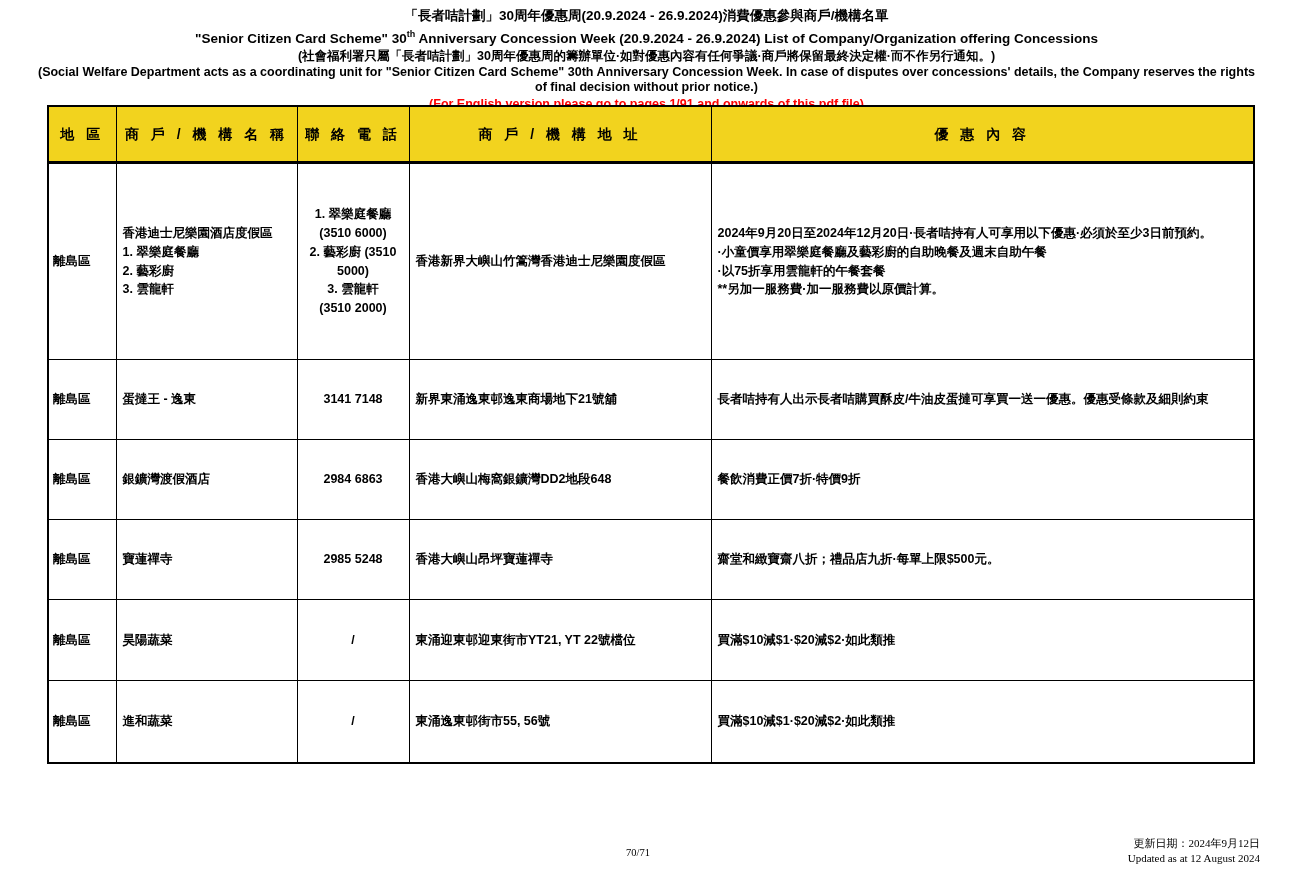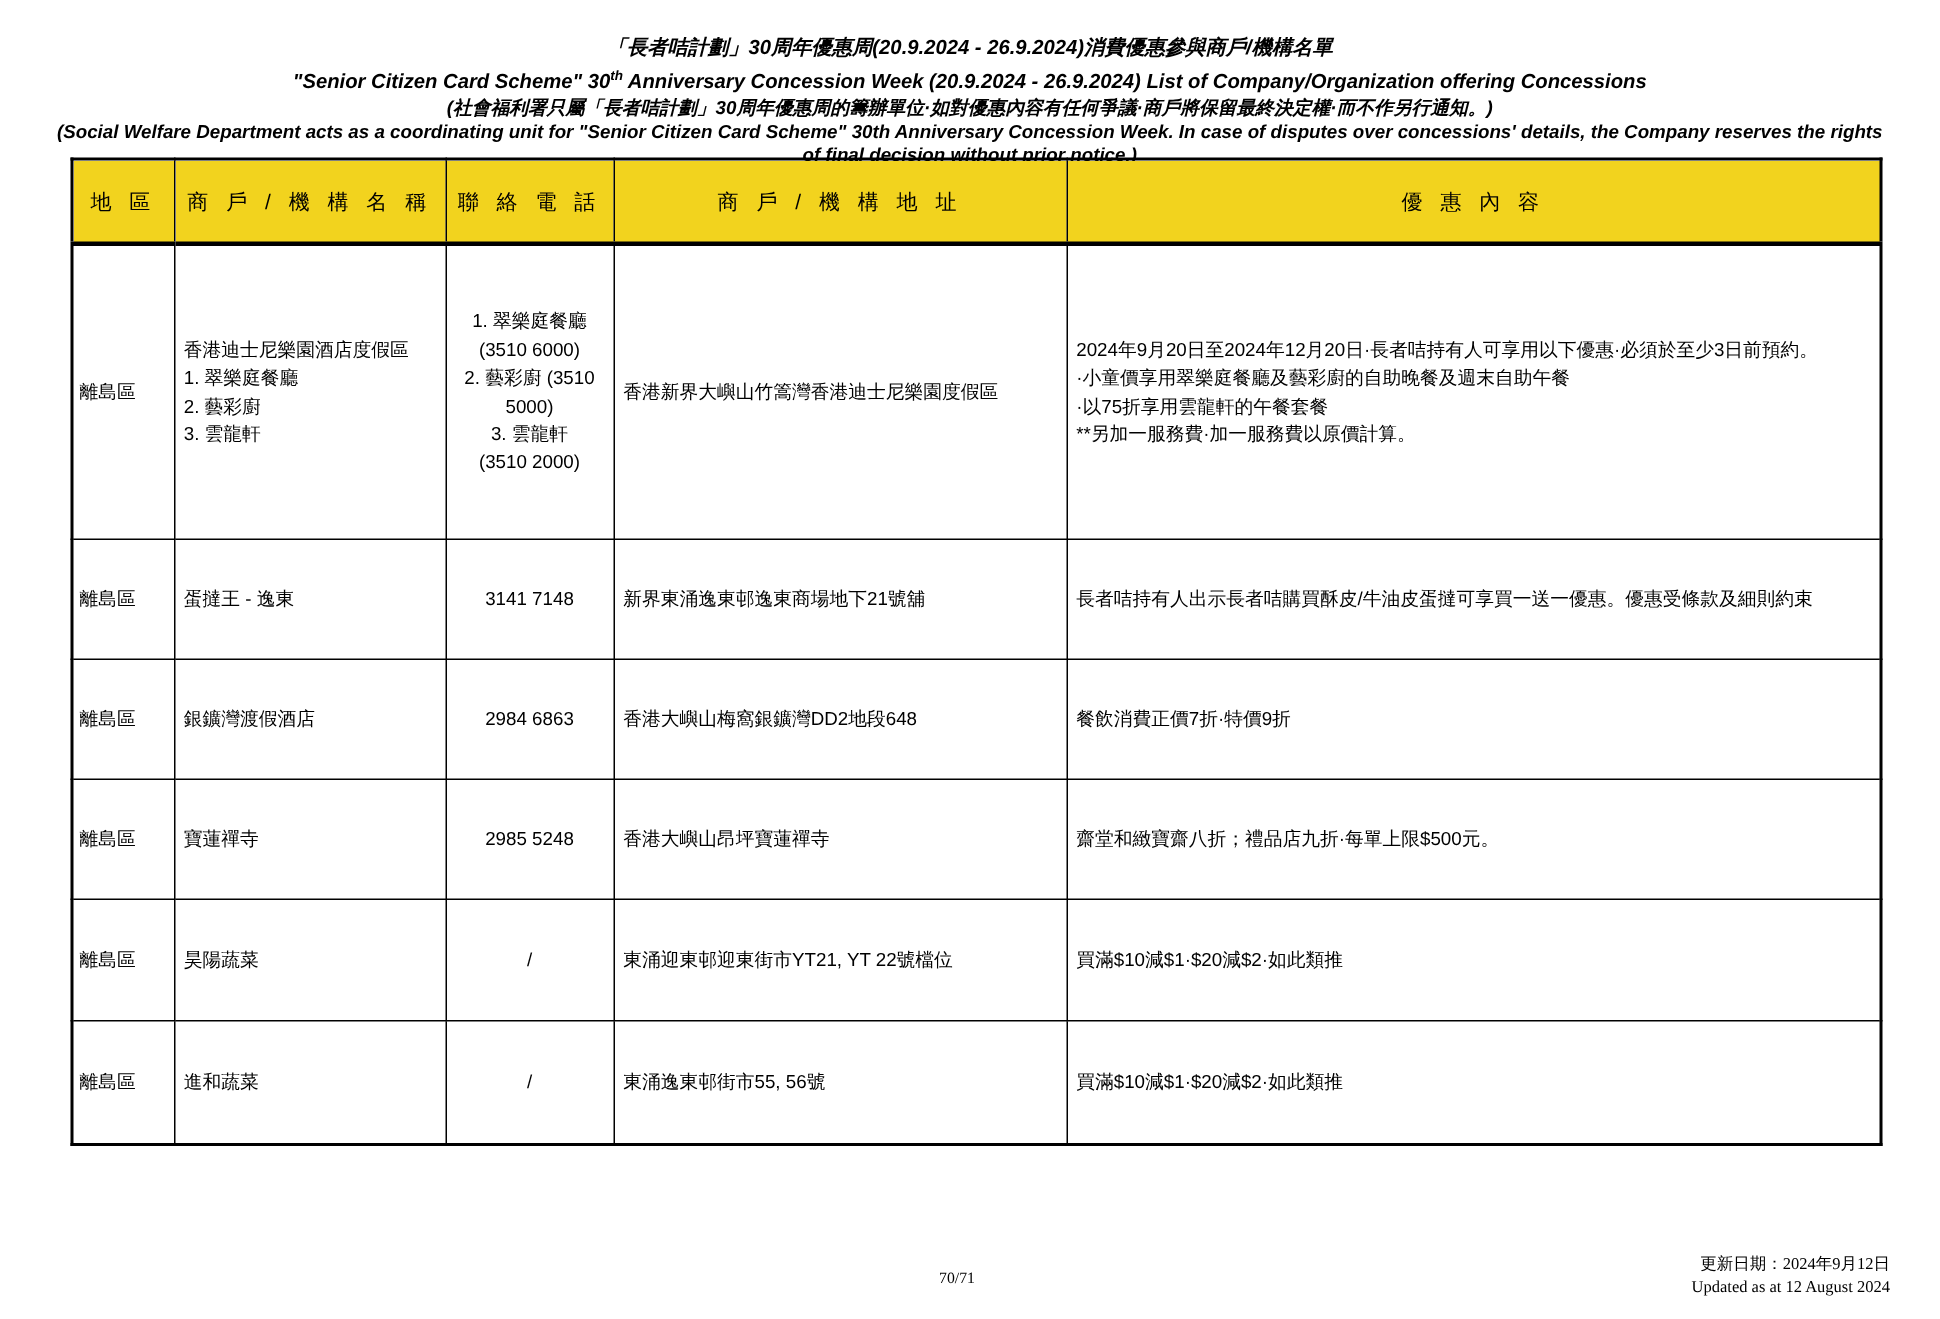--- a/index.html
+++ b/index.html
@@ -6,39 +6,39 @@
   .page {
     position:relative;
     width:1293px; height:879px;
     background:#ffffff;
     color:#000;
     font-family:"Liberation Sans", sans-serif;
     overflow:hidden;
   }
 
   
-  .doc-header { padding-top:22px; text-align:center; font-weight:bold;font-style:italic; }
+  .doc-header { padding-top:6px; text-align:center; font-weight:bold; }
   .title-zh  { font-size:13.5px; line-height:19px; }
   .title-en  { font-size:13.5px; line-height:18px; }
   .title-en sup { font-size:9px; }
   .note-zh   { font-size:12.5px; line-height:17px; }
   .note-en   { font-size:12.5px; line-height:15.5px; white-space:pre-line; }
   .note-red  { font-size:12.5px; line-height:17px; color:#ff0000; }
 
   
   table.concessions {
     position:absolute; left:47px; top:105px;
     width:1206px;
     border-collapse:collapse;
     table-layout:fixed;
     border:2.5px solid #000;
   }
   .concessions th, .concessions td {
     border:1.5px solid #000;
-    font-weight:normal;
+    font-weight:bold;
     font-size:12.5px;
     line-height:1.5;
     padding:2px 6px;
     vertical-align:middle;
     overflow:hidden;
   }
   .concessions thead th {
     background:#F2D31E;
     height:50px;
     font-size:14px;
@@ -79,20 +79,21 @@
 <body>
 
 <div class="page">
 
   <div class="doc-header">
     <div class="title-zh">「長者咭計劃」30周年優惠周(20.9.2024 - 26.9.2024)消費優惠參與商戶/機構名單</div>
     <div class="title-en"><span>"Senior Citizen Card Scheme" 30</span><sup>th</sup><span> Anniversary Concession Week (20.9.2024 - 26.9.2024) List of Company/Organization offering Concessions</span></div>
     <div class="note-zh">(社會福利署只屬「長者咭計劃」30周年優惠周的籌辦單位·如對優惠內容有任何爭議·商戶將保留最終決定權·而不作另行通知。)</div>
     <div class="note-en">(Social Welfare Department acts as a coordinating unit for "Senior Citizen Card Scheme" 30th Anniversary Concession Week. In case of disputes over concessions' details, the Company reserves the rights
 of final decision without prior notice.)</div>
+    <div class="note-red">(For English version please go to pages 1/91 and onwards of this pdf file)</div>
   </div>
 
   <table class="concessions">
     <colgroup>
       <col style="width:68px">
       <col style="width:181px">
       <col style="width:112px">
       <col style="width:302px">
       <col style="width:543px">
     </colgroup>

